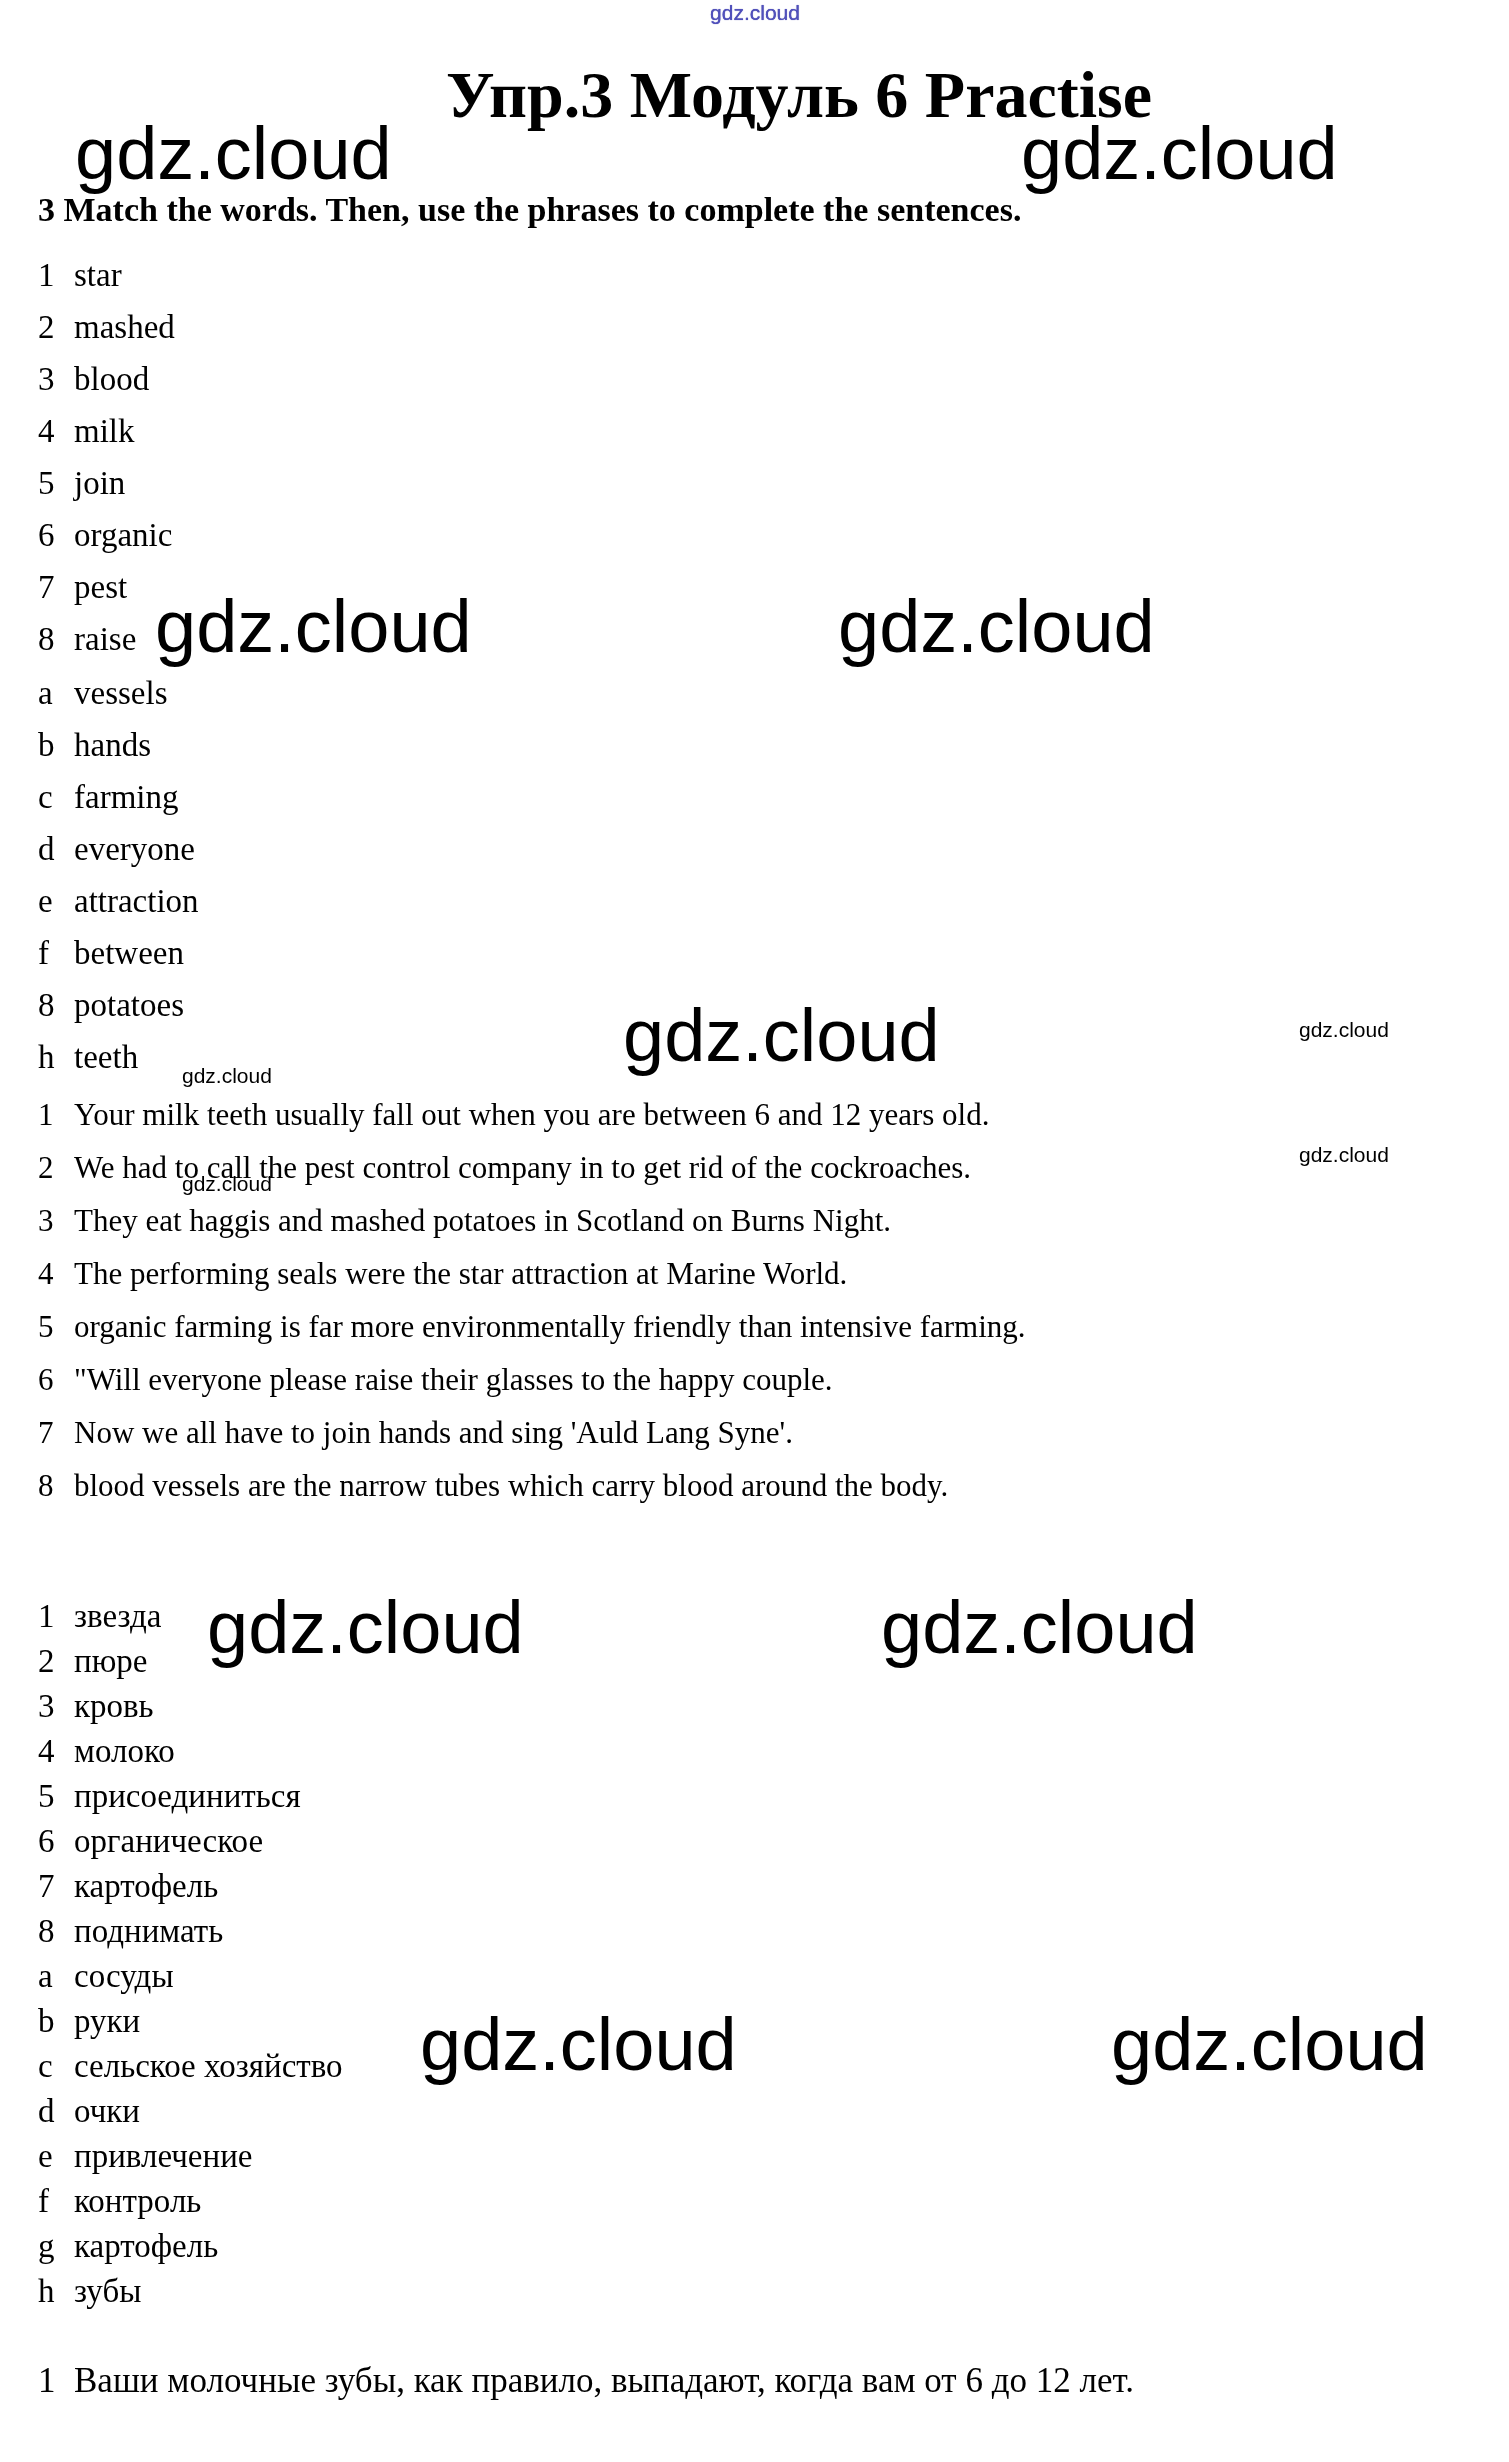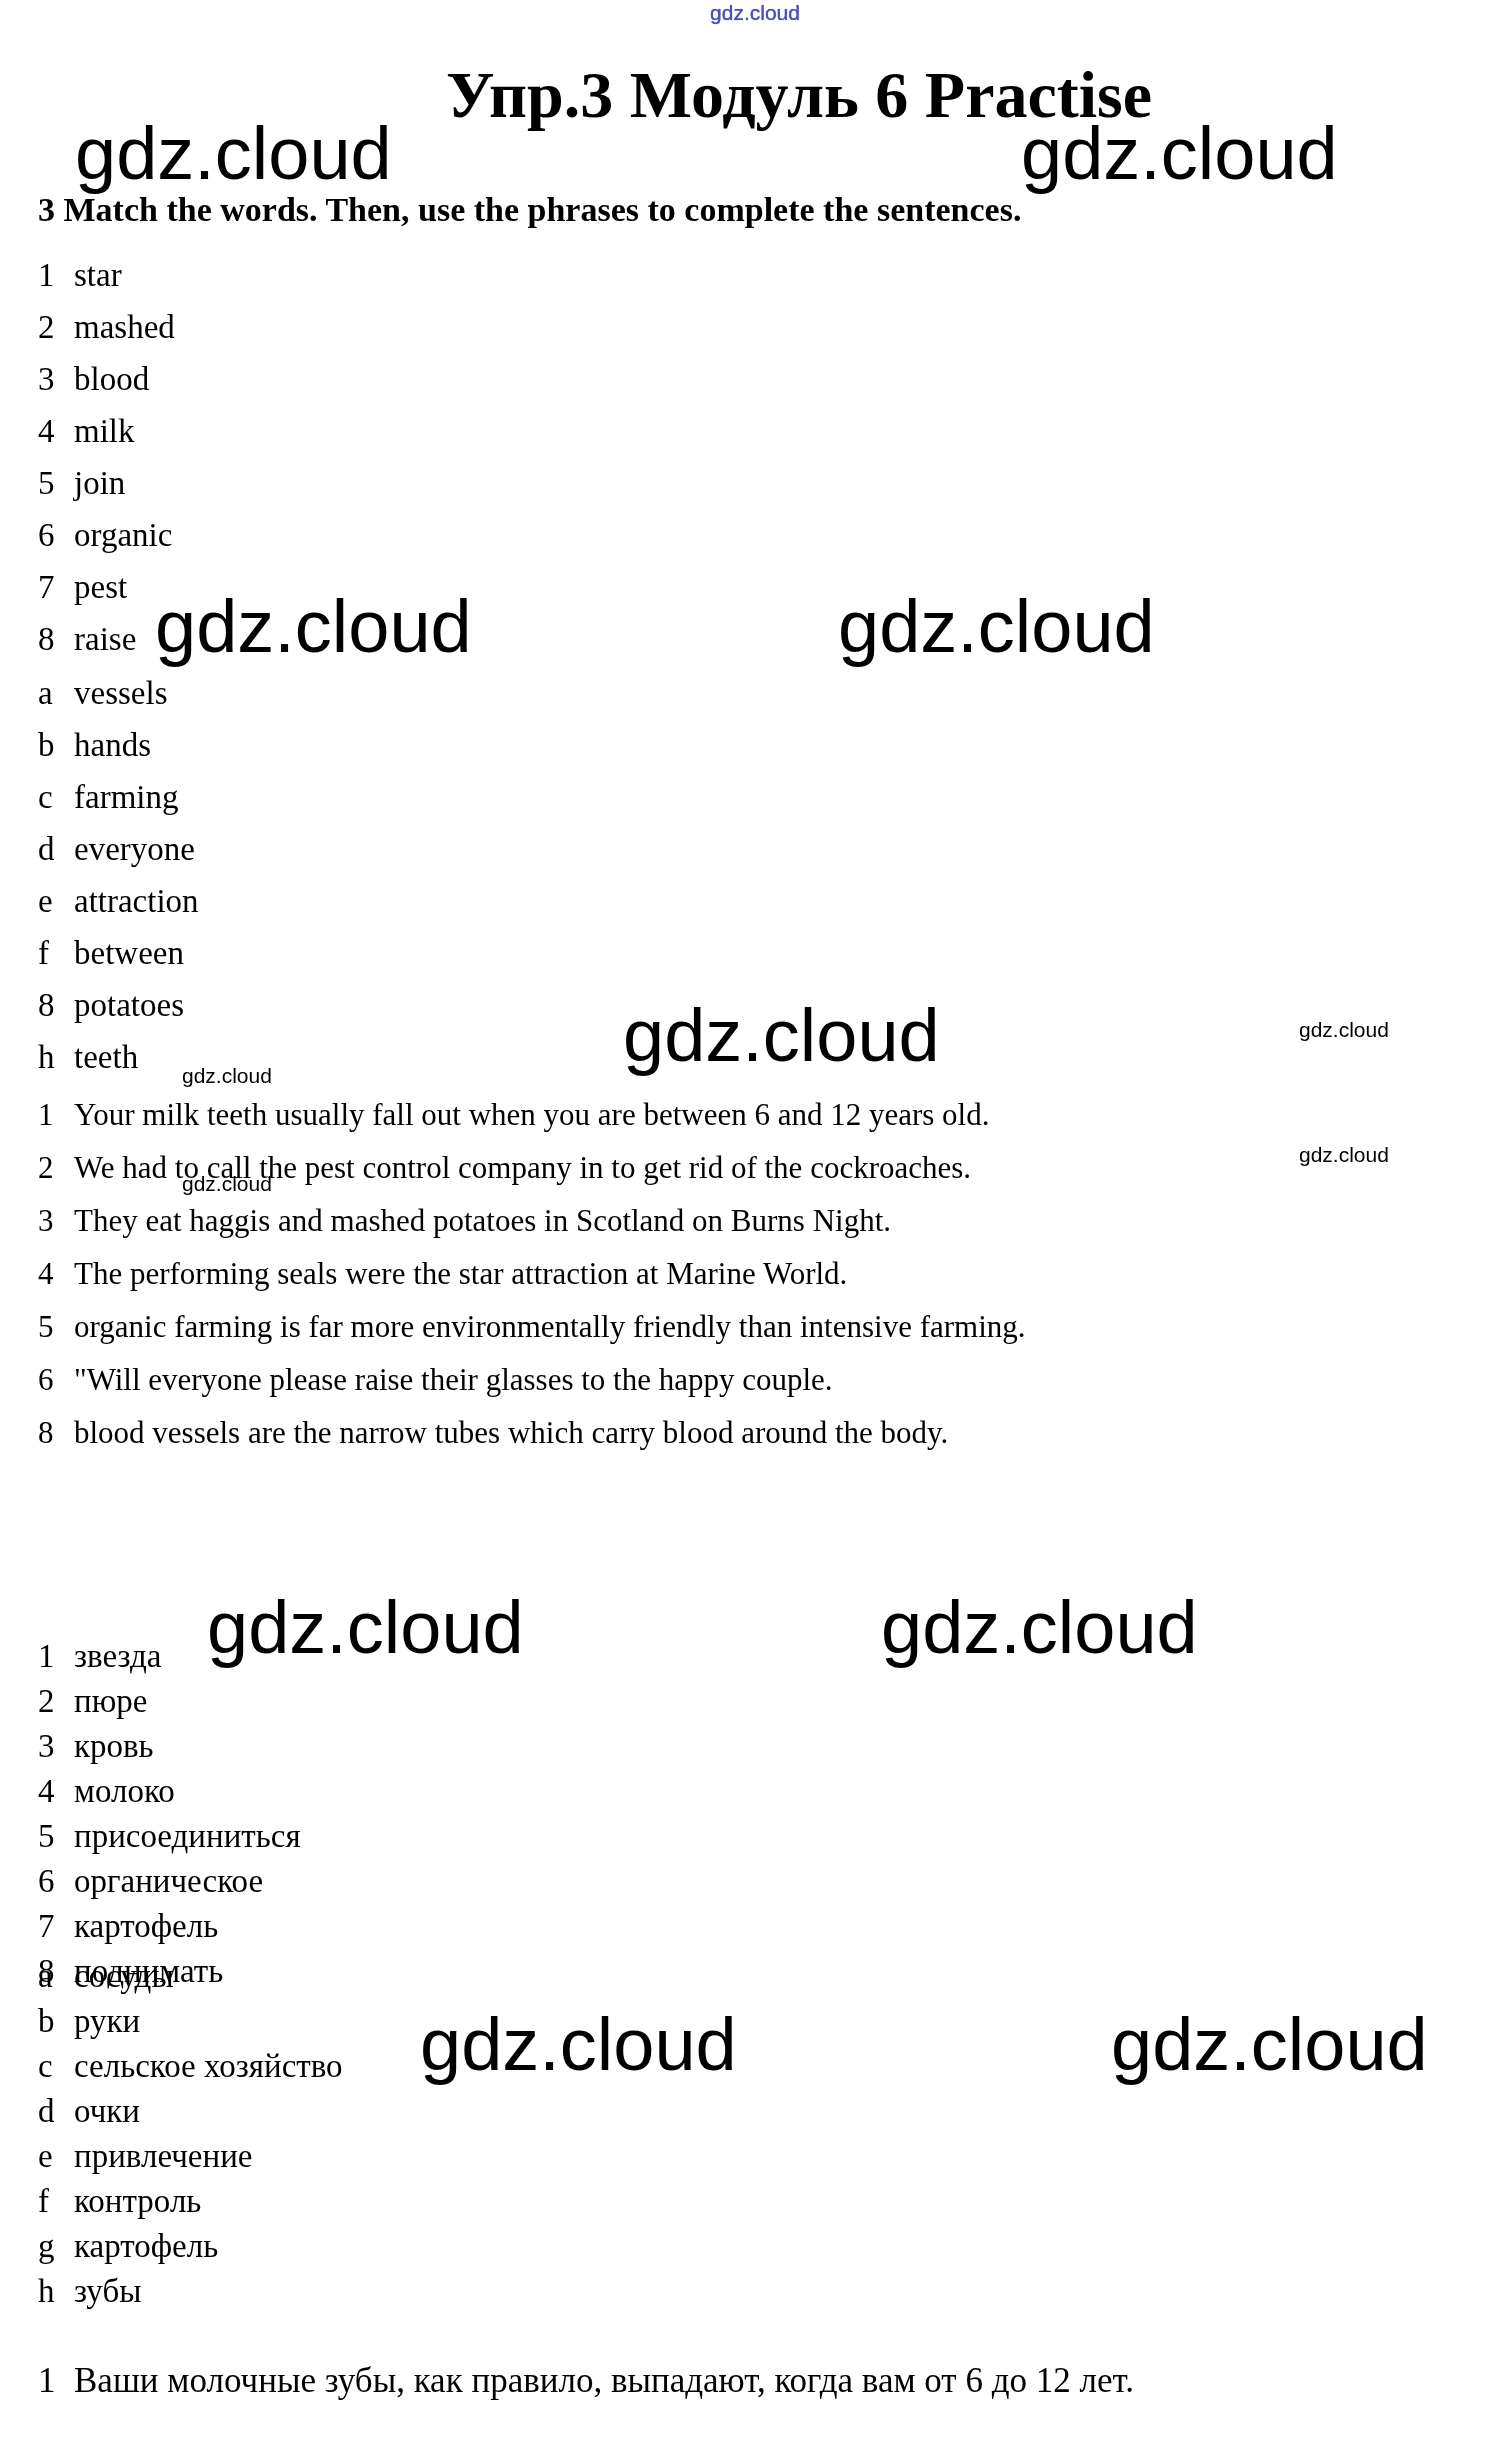--- a/index.html
+++ b/index.html
@@ -24,21 +24,21 @@
   }
   .intro-ru{
     position:absolute;left:38px;top:1554px;
     font-size:35px;font-weight:bold;white-space:nowrap;
   }
   
   .block{position:absolute;left:38px;}
   .list-en-num{top:249px;}
   .list-en-let{top:667px;}
   .sent-en{top:1088px;}
-  .list-ru-num{top:1634px;}
+  .list-ru-num{top:1594px;}
   .list-ru-let{top:1954px;}
   .sent-ru{top:2357px;}
   .line{white-space:nowrap;}
   .list-en-num .line,.list-en-let .line{height:52px;line-height:52px;font-size:33px;}
   .sent-en .line{height:53px;line-height:53px;font-size:31px;}
   .list-ru-num .line,.list-ru-let .line{height:45px;line-height:45px;font-size:33px;}
   .sent-ru .line{height:47px;line-height:47px;font-size:35px;}
   .k{display:inline-block;min-width:36px;}
   
   .wm{
@@ -117,20 +117,21 @@
     <div class="line"><span class="k">h</span><span>teeth</span></div>
   </div>
 
   <div class="block sent-en">
     <div class="line"><span class="k">1</span><span>Your milk teeth usually fall out when you are between 6 and 12 years old.</span></div>
     <div class="line"><span class="k">2</span><span>We had to call the pest control company in to get rid of the cockroaches.</span></div>
     <div class="line"><span class="k">3</span><span>They eat haggis and mashed potatoes in Scotland on Burns Night.</span></div>
     <div class="line"><span class="k">4</span><span>The performing seals were the star attraction at Marine World.</span></div>
     <div class="line"><span class="k">5</span><span>organic farming is far more environmentally friendly than intensive farming.</span></div>
     <div class="line"><span class="k">6</span><span>"Will everyone please raise their glasses to the happy couple.</span></div>
+    <div class="line"><span class="k">7</span><span>Now we all have to join hands and sing 'Auld Lang Syne'.</span></div>
     <div class="line"><span class="k">8</span><span>blood vessels are the narrow tubes which carry blood around the body.</span></div>
   </div>
 
 
   <div class="block list-ru-num">
     <div class="line"><span class="k">1</span><span>звезда</span></div>
     <div class="line"><span class="k">2</span><span>пюре</span></div>
     <div class="line"><span class="k">3</span><span>кровь</span></div>
     <div class="line"><span class="k">4</span><span>молоко</span></div>
     <div class="line"><span class="k">5</span><span>присоединиться</span></div>

